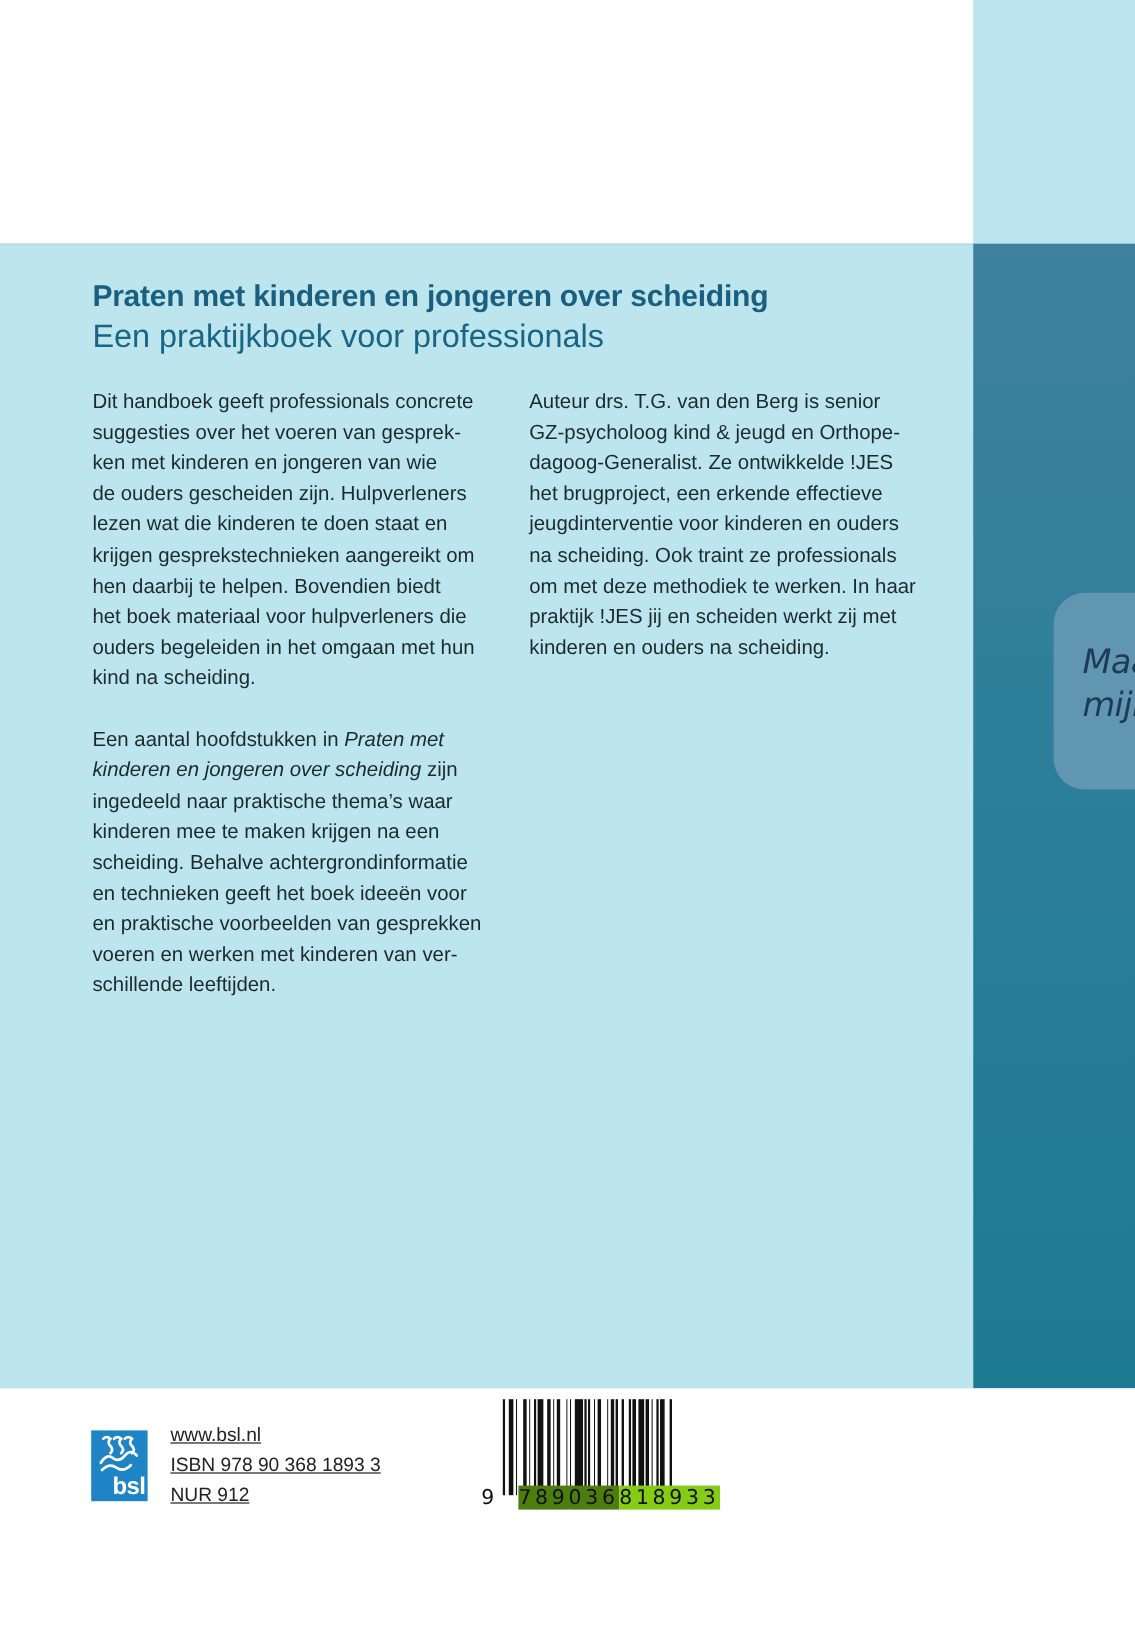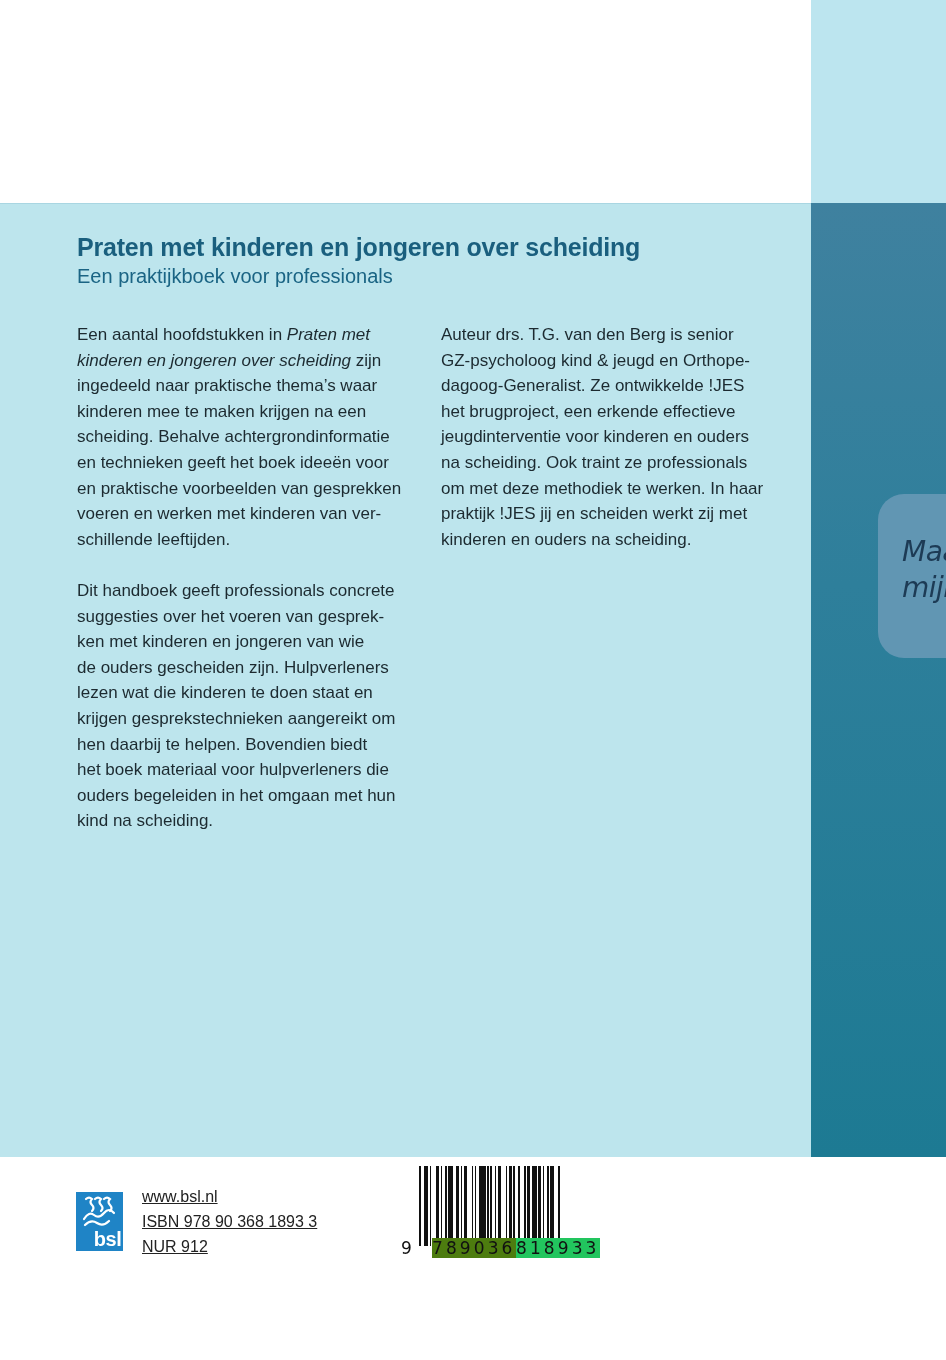--- a/index.html
+++ b/index.html
@@ -32,21 +32,21 @@
     .bottom-white { position: absolute; left: 0; top: 1157px; width: 946px; height: 203px; background: #ffffff; }
 
     .title {
       position: absolute; left: 77px; top: 233px;
       font-family: "Liberation Sans", sans-serif; font-weight: bold;
       font-size: 25px; color: #1a5f7e; letter-spacing: -0.2px; white-space: nowrap;
     }
     .subtitle {
       position: absolute; left: 77px; top: 265px;
       font-family: "Liberation Sans", sans-serif;
-      font-size: 20px; color: #1a6484; white-space: nowrap;
+      font-size: 27px; color: #1a6484; white-space: nowrap;
     }
 
     .col {
       position: absolute; width: 340px;
       font-family: "Liberation Sans", sans-serif;
       font-size: 17px; line-height: 25.6px; color: #1c2a30;
     }
     .col p { margin: 0 0 25.6px 0; white-space: pre-line; }
     .col-left { left: 77px; top: 322px; }
     .col-right { left: 441px; top: 322px; }
@@ -71,57 +71,57 @@
 
     .barcode { position: absolute; left: 398px; top: 1166px; width: 200px; height: 96px; }
     .barcode-bars { position: absolute; left: 21px; top: 0; height: 80px; width: 179px; display: flex; }
     .barcode-bars span { display: block; height: 100%; }
     .barcode-digits {
       position: absolute; top: 72px; left: 0; width: 200px; height: 24px;
       font-family: "DejaVu Sans", sans-serif; font-size: 17px; color: #111;
     }
     .barcode-digits .d-first { position: absolute; left: 3px; top: 0; background: #fff; }
     .barcode-digits .d-left { position: absolute; left: 34px; top: 0; background: #4d7c0f; letter-spacing: 3.1px; }
-    .barcode-digits .d-right { position: absolute; left: 118px; top: 0; background: #22c55e; letter-spacing: 3.1px; }
+    .barcode-digits .d-right { position: absolute; left: 118px; top: 0; background: #84cc16; letter-spacing: 3.1px; }
   </style>
 </head>
 <body>
 
 <div class="top-white"></div>
 <div class="spine-light"></div>
 <div class="main-panel"></div>
 <div class="spine-dark"></div>
 <div class="front-label"></div>
 <div class="front-label-text">Maa
 mijn</div>
 <div class="bottom-white"></div>
 
 <div class="title">Praten met kinderen en jongeren over scheiding</div>
 <div class="subtitle">Een praktijkboek voor professionals</div>
 
 <div class="col col-left">
-  <p><span>Een aantal hoofdstukken in </span><em>Praten met
-kinderen en jongeren over scheiding</em><span> zijn
-ingedeeld naar praktische thema’s waar
-kinderen mee te maken krijgen na een
-scheiding. Behalve achtergrondinformatie
-en technieken geeft het boek ideeën voor
-en praktische voorbeelden van gesprekken
-voeren en werken met  kinderen van ver-
-schillende leeftijden.</span></p>
   <p>Dit handboek geeft professionals concrete
 suggesties over het voeren van gesprek-
 ken met kinderen en jongeren van wie
 de ouders gescheiden zijn. Hulpverleners
 lezen wat die kinderen te doen staat en
 krijgen gesprekstechnieken aangereikt om
 hen daarbij te helpen. Bovendien biedt
 het boek materiaal voor hulpverleners die
 ouders begeleiden in het omgaan met hun
 kind na scheiding.</p>
+  <p><span>Een aantal hoofdstukken in </span><em>Praten met
+kinderen en jongeren over scheiding</em><span> zijn
+ingedeeld naar praktische thema’s waar
+kinderen mee te maken krijgen na een
+scheiding. Behalve achtergrondinformatie
+en technieken geeft het boek ideeën voor
+en praktische voorbeelden van gesprekken
+voeren en werken met  kinderen van ver-
+schillende leeftijden.</span></p>
 </div>
 
 <div class="col col-right">
   <p>Auteur drs. T.G. van den Berg is senior
 GZ-psycholoog kind &amp; jeugd en Orthope-
 dagoog-Generalist. Ze ontwikkelde  !JES
 het brugproject, een erkende effectieve
 jeugdinterventie voor kinderen en ouders
 na scheiding. Ook traint ze professionals
 om met deze methodiek te werken. In haar

